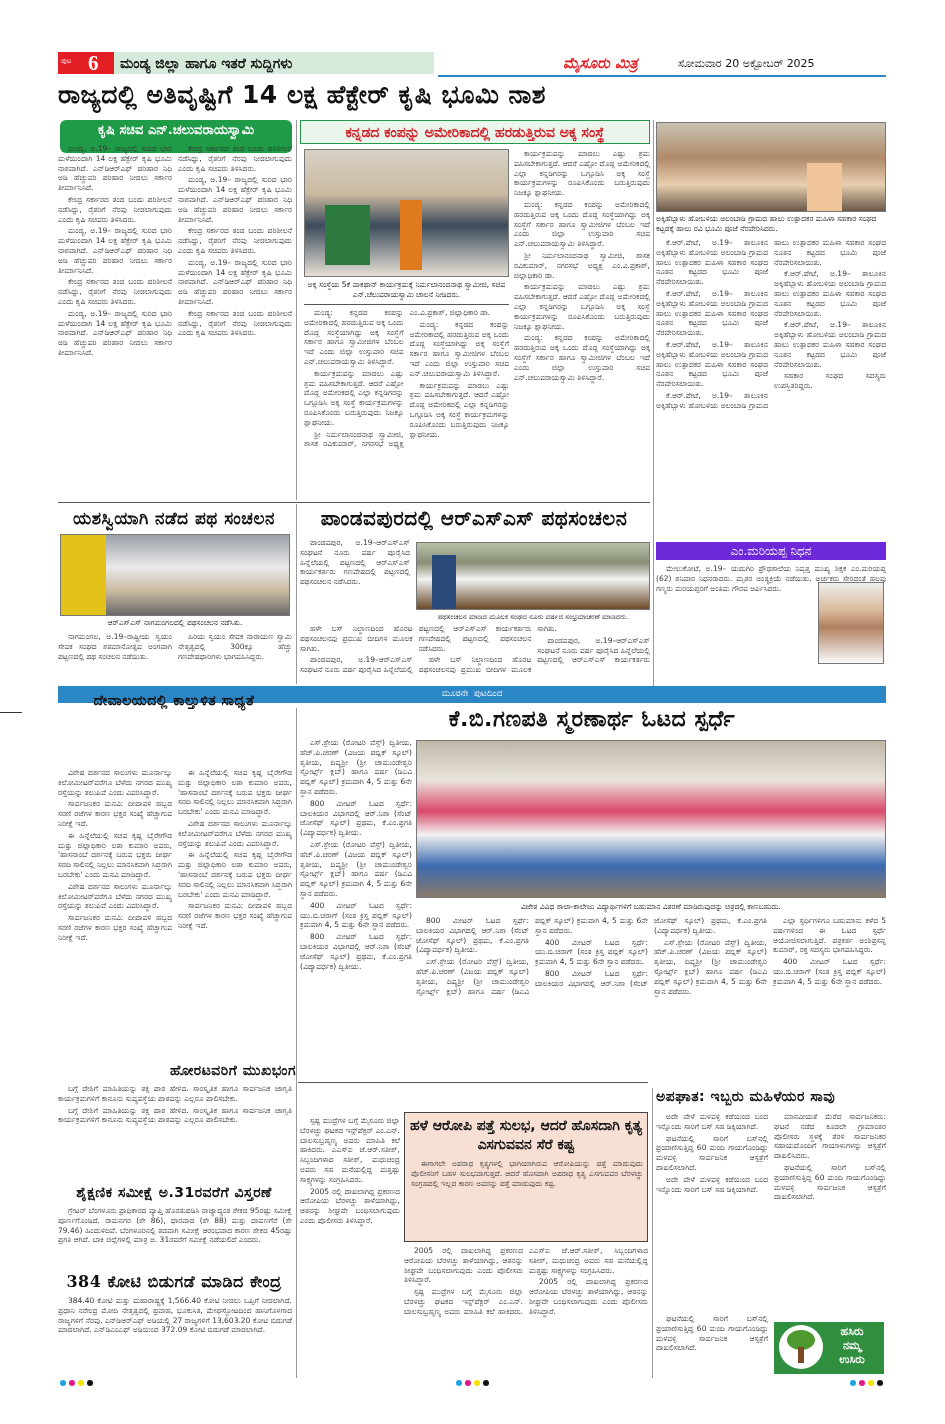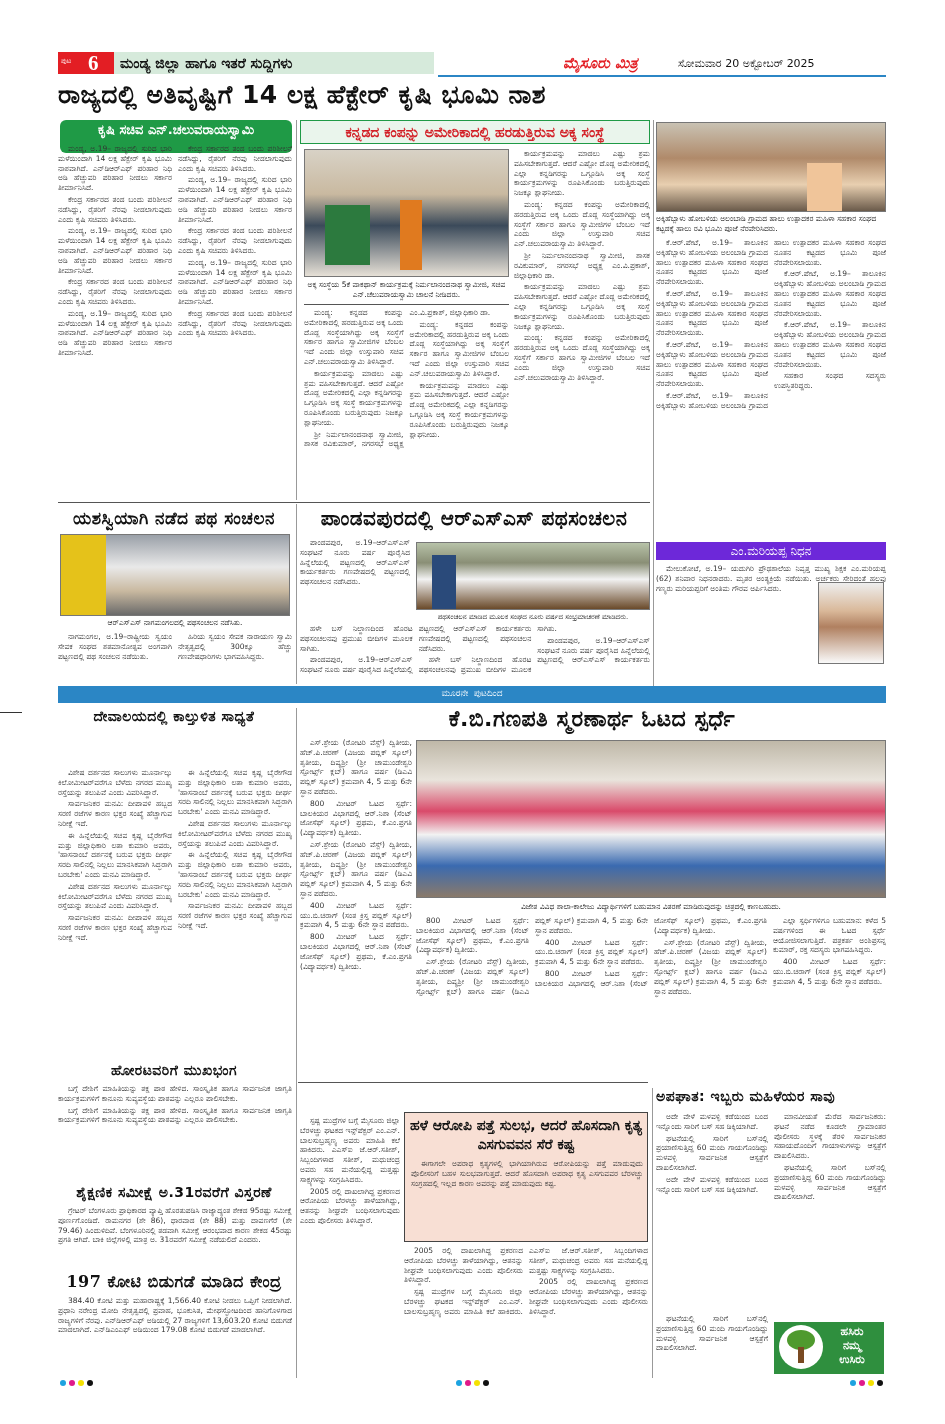--- a/index.html
+++ b/index.html
@@ -138,47 +138,47 @@
   <div class="caption" style="left:358px; top:560px; width:234px; font-size:7px;">ಪಥಸಂಚಲನ ಮಾಡಿದ ಮೂಲಕ ಸಂಘದ ನೂರು ವರ್ಷದ ಸಂಭ್ರಮಾಚರಣೆ ಮಾಡಿದರು.</div>
   <div class="col-text" style="left:242px; top:572px; width:350px; height:60px; column-count:3; column-gap:6px;">
     <p>ಹಳೇ ಬಸ್ ನಿಲ್ದಾಣದಿಂದ ಹೊರಟ ಪಥಸಂಚಲನವು ಪ್ರಮುಖ ಬೀದಿಗಳ ಮೂಲಕ ಸಾಗಿತು.</p>
     <p>ಪಾಂಡವಪುರ, ಅ.19–ಆರ್‌ಎಸ್‌ಎಸ್ ಸಂಘಟನೆ ನೂರು ವರ್ಷ ಪೂರೈಸಿದ ಹಿನ್ನೆಲೆಯಲ್ಲಿ ಪಟ್ಟಣದಲ್ಲಿ ಆರ್‌ಎಸ್‌ಎಸ್ ಕಾರ್ಯಕರ್ತರು ಗಣವೇಷದಲ್ಲಿ ಪಟ್ಟಣದಲ್ಲಿ ಪಥಸಂಚಲನ ನಡೆಸಿದರು.</p>
     <p>ಹಳೇ ಬಸ್ ನಿಲ್ದಾಣದಿಂದ ಹೊರಟ ಪಥಸಂಚಲನವು ಪ್ರಮುಖ ಬೀದಿಗಳ ಮೂಲಕ ಸಾಗಿತು.</p>
     <p>ಪಾಂಡವಪುರ, ಅ.19–ಆರ್‌ಎಸ್‌ಎಸ್ ಸಂಘಟನೆ ನೂರು ವರ್ಷ ಪೂರೈಸಿದ ಹಿನ್ನೆಲೆಯಲ್ಲಿ ಪಟ್ಟಣದಲ್ಲಿ ಆರ್‌ಎಸ್‌ಎಸ್ ಕಾರ್ಯಕರ್ತರು ಗಣವೇಷದಲ್ಲಿ ಪಟ್ಟಣದಲ್ಲಿ ಪಥಸಂಚಲನ ನಡೆಸಿದರು.</p>
   </div>
 
   <div class="cont-band">ಮೂರನೇ ಪುಟದಿಂದ</div>
 
-  <div class="hl-black" style="left:0; top:656px; width:232px; font-size:14px;">ದೇವಾಲಯದಲ್ಲಿ ಕಾಲ್ತುಳಿತ ಸಾಧ್ಯತೆ</div>
+  <div class="hl-black" style="left:0; top:640px; width:232px; font-size:14px;">ದೇವಾಲಯದಲ್ಲಿ ಕಾಲ್ತುಳಿತ ಸಾಧ್ಯತೆ</div>
   <div class="col-text" style="left:0; top:716px; width:234px; height:330px; column-count:2; column-gap:6px;">
     <p>ವಿಶೇಷ ದರ್ಶನದ ಸಾಲುಗಳು ಮೂರ್ನಾಲ್ಕು ಕಿಲೋಮೀಟರ್‌ವರೆಗೂ ಬೆಳೆದು ನಗರದ ಮುಖ್ಯ ರಸ್ತೆಯನ್ನು ತಲುಪಿವೆ ಎಂದು ವಿವರಿಸಿದ್ದಾರೆ.</p>
     <p>ಸಾರ್ವಜನಿಕರ ಮನವಿ: ದೀಪಾವಳಿ ಹಬ್ಬದ ಸರಣಿ ರಜೆಗಳ ಕಾರಣ ಭಕ್ತರ ಸಂಖ್ಯೆ ಹೆಚ್ಚಾಗುವ ನಿರೀಕ್ಷೆ ಇದೆ.</p>
     <p>ಈ ಹಿನ್ನೆಲೆಯಲ್ಲಿ ಸಚಿವ ಕೃಷ್ಣ ಬೈರೇಗೌಡ ಮತ್ತು ಜಿಲ್ಲಾಧಿಕಾರಿ ಲತಾ ಕುಮಾರಿ ಅವರು, 'ಹಾಸನಾಂಬೆ ದರ್ಶನಕ್ಕೆ ಬರುವ ಭಕ್ತರು ದೀರ್ಘ ಸರದಿ ಸಾಲಿನಲ್ಲಿ ನಿಲ್ಲಲು ಮಾನಸಿಕವಾಗಿ ಸಿದ್ಧರಾಗಿ ಬರಬೇಕು' ಎಂದು ಮನವಿ ಮಾಡಿದ್ದಾರೆ.</p>
     <p>ವಿಶೇಷ ದರ್ಶನದ ಸಾಲುಗಳು ಮೂರ್ನಾಲ್ಕು ಕಿಲೋಮೀಟರ್‌ವರೆಗೂ ಬೆಳೆದು ನಗರದ ಮುಖ್ಯ ರಸ್ತೆಯನ್ನು ತಲುಪಿವೆ ಎಂದು ವಿವರಿಸಿದ್ದಾರೆ.</p>
     <p>ಸಾರ್ವಜನಿಕರ ಮನವಿ: ದೀಪಾವಳಿ ಹಬ್ಬದ ಸರಣಿ ರಜೆಗಳ ಕಾರಣ ಭಕ್ತರ ಸಂಖ್ಯೆ ಹೆಚ್ಚಾಗುವ ನಿರೀಕ್ಷೆ ಇದೆ.</p>
     <p>ಈ ಹಿನ್ನೆಲೆಯಲ್ಲಿ ಸಚಿವ ಕೃಷ್ಣ ಬೈರೇಗೌಡ ಮತ್ತು ಜಿಲ್ಲಾಧಿಕಾರಿ ಲತಾ ಕುಮಾರಿ ಅವರು, 'ಹಾಸನಾಂಬೆ ದರ್ಶನಕ್ಕೆ ಬರುವ ಭಕ್ತರು ದೀರ್ಘ ಸರದಿ ಸಾಲಿನಲ್ಲಿ ನಿಲ್ಲಲು ಮಾನಸಿಕವಾಗಿ ಸಿದ್ಧರಾಗಿ ಬರಬೇಕು' ಎಂದು ಮನವಿ ಮಾಡಿದ್ದಾರೆ.</p>
     <p>ವಿಶೇಷ ದರ್ಶನದ ಸಾಲುಗಳು ಮೂರ್ನಾಲ್ಕು ಕಿಲೋಮೀಟರ್‌ವರೆಗೂ ಬೆಳೆದು ನಗರದ ಮುಖ್ಯ ರಸ್ತೆಯನ್ನು ತಲುಪಿವೆ ಎಂದು ವಿವರಿಸಿದ್ದಾರೆ.</p>
     <p>ಈ ಹಿನ್ನೆಲೆಯಲ್ಲಿ ಸಚಿವ ಕೃಷ್ಣ ಬೈರೇಗೌಡ ಮತ್ತು ಜಿಲ್ಲಾಧಿಕಾರಿ ಲತಾ ಕುಮಾರಿ ಅವರು, 'ಹಾಸನಾಂಬೆ ದರ್ಶನಕ್ಕೆ ಬರುವ ಭಕ್ತರು ದೀರ್ಘ ಸರದಿ ಸಾಲಿನಲ್ಲಿ ನಿಲ್ಲಲು ಮಾನಸಿಕವಾಗಿ ಸಿದ್ಧರಾಗಿ ಬರಬೇಕು' ಎಂದು ಮನವಿ ಮಾಡಿದ್ದಾರೆ.</p>
     <p>ಸಾರ್ವಜನಿಕರ ಮನವಿ: ದೀಪಾವಳಿ ಹಬ್ಬದ ಸರಣಿ ರಜೆಗಳ ಕಾರಣ ಭಕ್ತರ ಸಂಖ್ಯೆ ಹೆಚ್ಚಾಗುವ ನಿರೀಕ್ಷೆ ಇದೆ.</p>
   </div>
 
-  <div class="hl-black" style="left:0; top:1010px; width:232px; font-size:14px;">ಹೋರಟವರಿಗೆ ಮುಖಭಂಗ</div>
+  <div class="hl-black" style="left:6px; top:1010px; width:232px; font-size:14px;text-align:right;">ಹೋರಟವರಿಗೆ ಮುಖಭಂಗ</div>
   <div class="col-text" style="left:0; top:1032px; width:234px; height:98px;">
     <p>ಬಗ್ಗೆ ದೇಶಿಗೆ ಮಾಹಿತಿಯನ್ನು ತಕ್ಷ ಪಾಠ ಹೇಳಿದ. ಸಾಂಸ್ಕೃತಿಕ ಹಾಗೂ ಸಾರ್ವಜನಿಕ ಜಾಗೃತಿ ಕಾರ್ಯಕ್ರಮಗಳಿಗೆ ಕಾನೂನು ಸುವ್ಯವಸ್ಥೆಯ ಪಾಠವನ್ನು ಎಲ್ಲರೂ ಪಾಲಿಸಬೇಕು.</p>
     <p>ಬಗ್ಗೆ ದೇಶಿಗೆ ಮಾಹಿತಿಯನ್ನು ತಕ್ಷ ಪಾಠ ಹೇಳಿದ. ಸಾಂಸ್ಕೃತಿಕ ಹಾಗೂ ಸಾರ್ವಜನಿಕ ಜಾಗೃತಿ ಕಾರ್ಯಕ್ರಮಗಳಿಗೆ ಕಾನೂನು ಸುವ್ಯವಸ್ಥೆಯ ಪಾಠವನ್ನು ಎಲ್ಲರೂ ಪಾಲಿಸಬೇಕು.</p>
   </div>
 
   <div class="hl-black" style="left:0; top:1132px; width:232px; font-size:14px;">ಶೈಕ್ಷಣಿಕ ಸಮೀಕ್ಷೆ ಅ.31ರವರೆಗೆ ವಿಸ್ತರಣೆ</div>
   <div class="col-text" style="left:0; top:1154px; width:234px; height:60px;">
     <p>ಗ್ರೇಟರ್ ಬೆಂಗಳೂರು ಪ್ರಾಧಿಕಾರದ ವ್ಯಾಪ್ತಿ ಹೊರತುಪಡಿಸಿ ರಾಜ್ಯಾದ್ಯಂತ ಶೇಕಡ 95ರಷ್ಟು ಸಮೀಕ್ಷೆ ಪೂರ್ಣಗೊಂಡಿದೆ. ರಾಮನಗರ (ಶೇ 86), ಧಾರವಾಡ (ಶೇ 88) ಮತ್ತು ದಾವಣಗೆರೆ (ಶೇ 79.46) ಹಿಂದುಳಿದಿವೆ. ಬೆಂಗಳೂರಿನಲ್ಲಿ ತಡವಾಗಿ ಸಮೀಕ್ಷೆ ಆರಂಭವಾದ ಕಾರಣ ಶೇಕಡ 45ರಷ್ಟು ಪ್ರಗತಿ ಆಗಿದೆ. ಬಾಕಿ ಜಿಲ್ಲೆಗಳಲ್ಲಿ ಮಾತ್ರ ಅ. 31ರವರೆಗೆ ಸಮೀಕ್ಷೆ ನಡೆಯಲಿದೆ ಎಂದರು.</p>
   </div>
 
-  <div class="hl-black" style="left:0; top:1220px; width:232px; font-size:16px; font-family:'DejaVu Serif', serif;">197 ಕೋಟಿ ಬಿಡುಗಡೆ ಮಾಡಿದ ಕೇಂದ್ರ</div>
+  <div class="hl-black" style="left:0; top:1220px; width:232px; font-size:16px; font-family:'DejaVu Serif', serif;">384 ಕೋಟಿ ಬಿಡುಗಡೆ ಮಾಡಿದ ಕೇಂದ್ರ</div>
   <div class="col-text" style="left:0; top:1244px; width:234px; height:76px;">
-    <p>384.40 ಕೋಟಿ ಮತ್ತು ಮಹಾರಾಷ್ಟ್ರಕ್ಕೆ 1,566.40 ಕೋಟಿ ನೀಡಲು ಒಪ್ಪಿಗೆ ನೀಡಲಾಗಿದೆ. ಪ್ರಧಾನಿ ನರೇಂದ್ರ ಮೋದಿ ನೇತೃತ್ವದಲ್ಲಿ ಪ್ರವಾಹ, ಭೂಕುಸಿತ, ಮೇಘಸ್ಫೋಟದಿಂದ ಹಾನಿಗೊಳಗಾದ ರಾಜ್ಯಗಳಿಗೆ ನೆರವು. ಎನ್‌ಡಿಆರ್‌ಎಫ್ ಅಡಿಯಲ್ಲಿ 27 ರಾಜ್ಯಗಳಿಗೆ 13,603.20 ಕೋಟಿ ಬಿಡುಗಡೆ ಮಾಡಲಾಗಿದೆ. ಎನ್‌ಡಿಎಂಎಫ್ ಅಡಿಯಿಂದ 179.08 ಕೋಟಿ ಬಿಡುಗಡೆ ಮಾಡಲಾಗಿದೆ.</p>
+    <p>384.40 ಕೋಟಿ ಮತ್ತು ಮಹಾರಾಷ್ಟ್ರಕ್ಕೆ 1,566.40 ಕೋಟಿ ನೀಡಲು ಒಪ್ಪಿಗೆ ನೀಡಲಾಗಿದೆ. ಪ್ರಧಾನಿ ನರೇಂದ್ರ ಮೋದಿ ನೇತೃತ್ವದಲ್ಲಿ ಪ್ರವಾಹ, ಭೂಕುಸಿತ, ಮೇಘಸ್ಫೋಟದಿಂದ ಹಾನಿಗೊಳಗಾದ ರಾಜ್ಯಗಳಿಗೆ ನೆರವು. ಎನ್‌ಡಿಆರ್‌ಎಫ್ ಅಡಿಯಲ್ಲಿ 27 ರಾಜ್ಯಗಳಿಗೆ 13,603.20 ಕೋಟಿ ಬಿಡುಗಡೆ ಮಾಡಲಾಗಿದೆ. ಎನ್‌ಡಿಎಂಎಫ್ ಅಡಿಯಿಂದ 372.09 ಕೋಟಿ ಬಿಡುಗಡೆ ಮಾಡಲಾಗಿದೆ.</p>
   </div>
 
   <div class="vrule" style="left:238px; top:656px; height:670px;"></div>
 
   <div class="hl-black" style="left:240px; top:654px; width:588px; font-size:22px;">ಕೆ.ಬಿ.ಗಣಪತಿ ಸ್ಮರಣಾರ್ಥ ಓಟದ ಸ್ಪರ್ಧೆ</div>
   <div class="col-text" style="left:242px; top:686px; width:112px; height:336px;">
     <p>ಎಸ್.ಶ್ರೇಯ (ರೋಟರಿ ವೆಸ್ಟ್) ದ್ವಿತೀಯ, ಹೆಚ್.ಪಿ.ಚರಣ್ (ವಿಜಯ ಪಬ್ಲಿಕ್ ಸ್ಕೂಲ್) ತೃತೀಯ, ದಿವ್ಯಶ್ರೀ (ಶ್ರೀ ಚಾಮುಂಡೇಶ್ವರಿ ಸ್ಪೋರ್ಟ್ಸ್ ಕ್ಲಬ್) ಹಾಗೂ ವರ್ಷ (ಡಿಎವಿ ಪಬ್ಲಿಕ್ ಸ್ಕೂಲ್) ಕ್ರಮವಾಗಿ 4, 5 ಮತ್ತು 6ನೇ ಸ್ಥಾನ ಪಡೆದರು.</p>
     <p>800 ಮೀಟರ್ ಓಟದ ಸ್ಪರ್ಧೆ: ಬಾಲಕಿಯರ ವಿಭಾಗದಲ್ಲಿ ಆರ್.ನಿಶಾ (ಸೆಂಟ್ ಜೋಸೆಫ್ ಸ್ಕೂಲ್) ಪ್ರಥಮ, ಕೆ.ಎಂ.ಪ್ರಗತಿ (ವಿದ್ಯಾವರ್ಧಕ) ದ್ವಿತೀಯ.</p>
     <p>ಎಸ್.ಶ್ರೇಯ (ರೋಟರಿ ವೆಸ್ಟ್) ದ್ವಿತೀಯ, ಹೆಚ್.ಪಿ.ಚರಣ್ (ವಿಜಯ ಪಬ್ಲಿಕ್ ಸ್ಕೂಲ್) ತೃತೀಯ, ದಿವ್ಯಶ್ರೀ (ಶ್ರೀ ಚಾಮುಂಡೇಶ್ವರಿ ಸ್ಪೋರ್ಟ್ಸ್ ಕ್ಲಬ್) ಹಾಗೂ ವರ್ಷ (ಡಿಎವಿ ಪಬ್ಲಿಕ್ ಸ್ಕೂಲ್) ಕ್ರಮವಾಗಿ 4, 5 ಮತ್ತು 6ನೇ ಸ್ಥಾನ ಪಡೆದರು.</p>
     <p>400 ಮೀಟರ್ ಓಟದ ಸ್ಪರ್ಧೆ: ಯು.ಬಿ.ಚಿರಾಗ್ (ಸಂತ ಕ್ರಿಸ್ತ ಪಬ್ಲಿಕ್ ಸ್ಕೂಲ್) ಕ್ರಮವಾಗಿ 4, 5 ಮತ್ತು 6ನೇ ಸ್ಥಾನ ಪಡೆದರು.</p>

